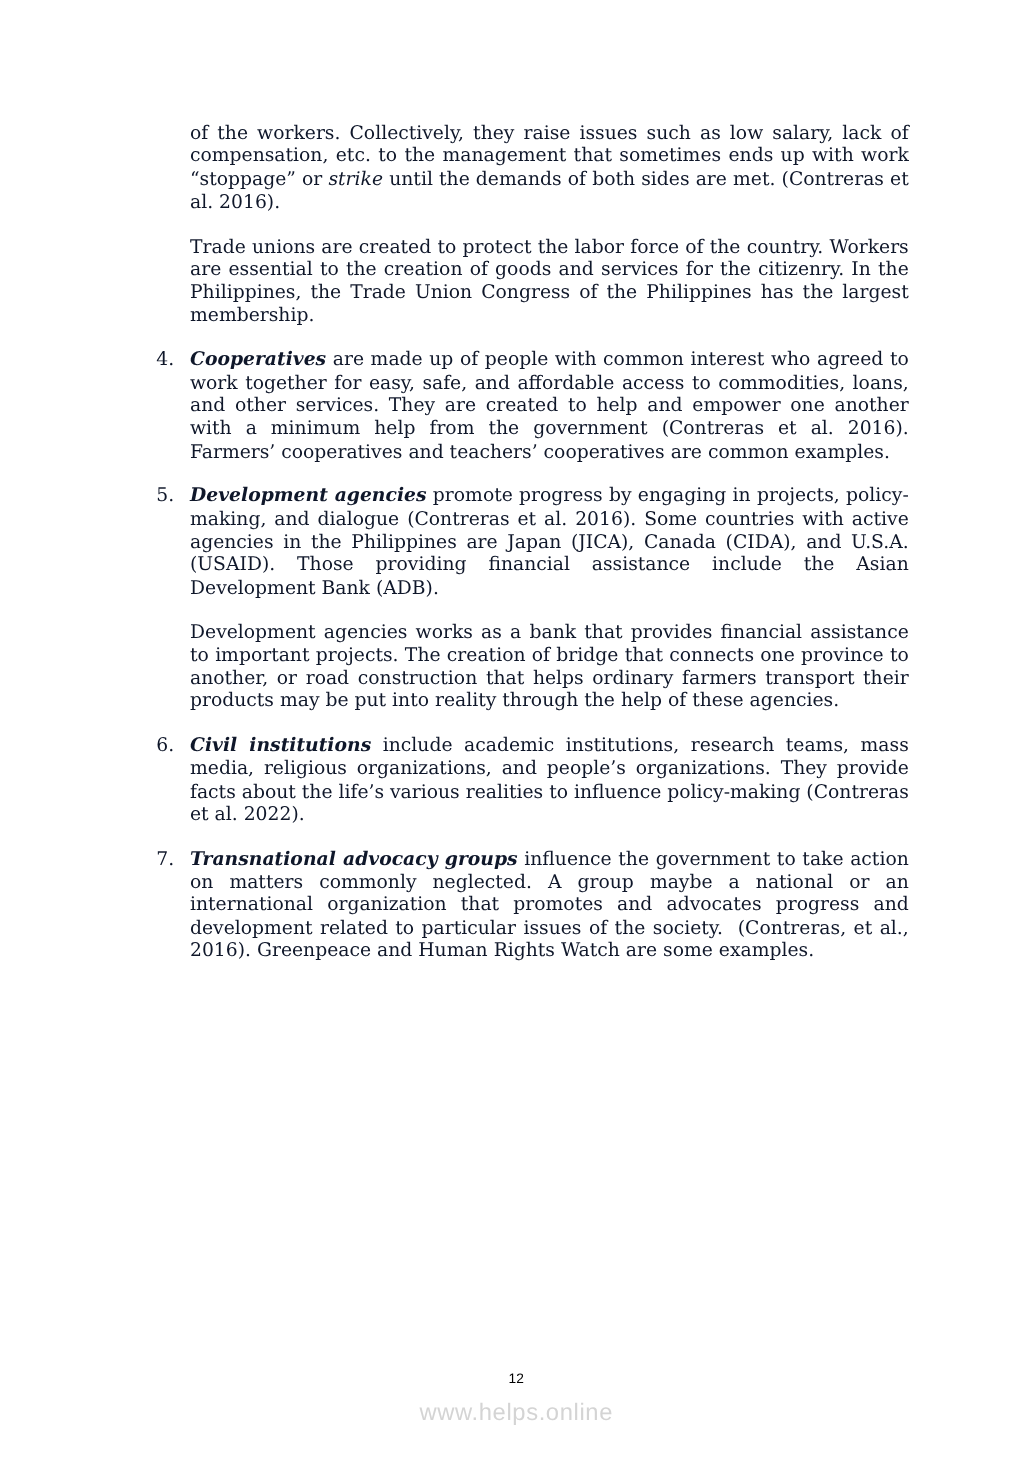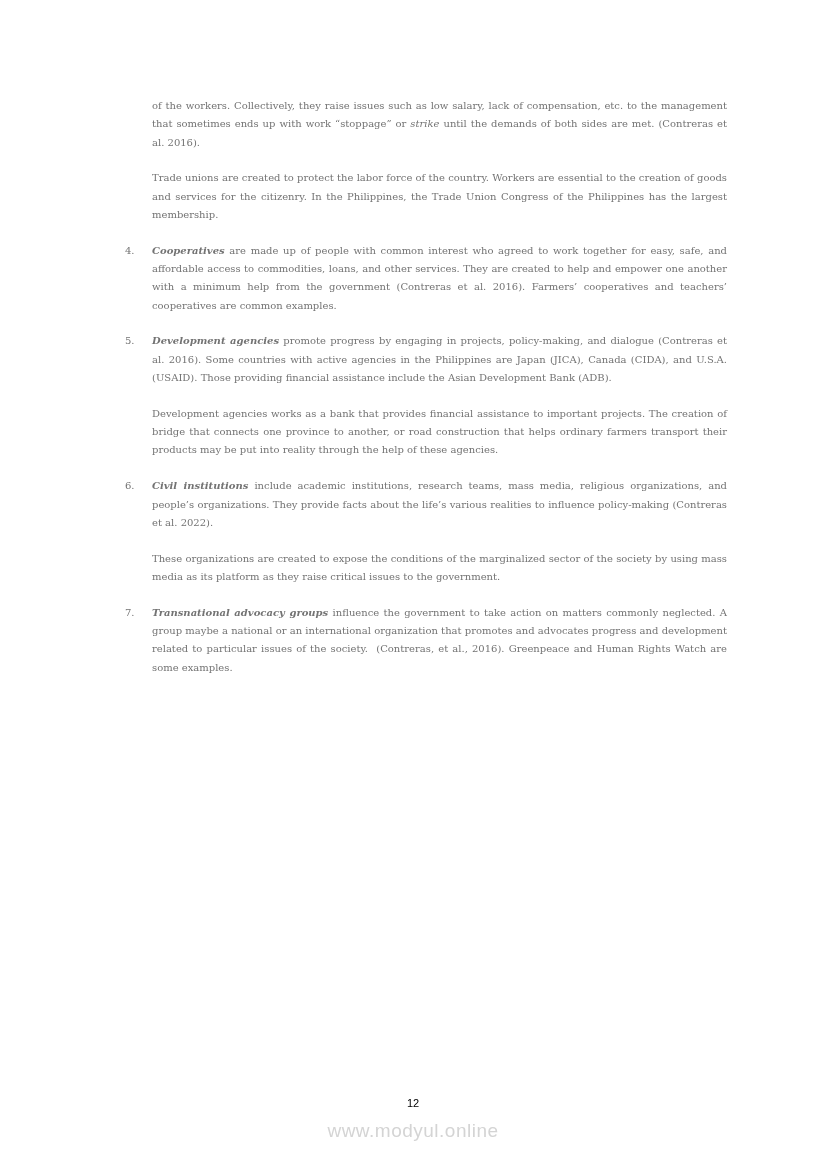--- a/index.html
+++ b/index.html
@@ -14,23 +14,23 @@
     overflow: hidden;
     font-family: "DejaVu Serif", serif;
   }
   .doc {
     position: absolute;
     left: 125px;
     top: 97px;
     width: 602px;
   }
   .block {
-    font-size: 10px;
+    font-size: 15px;
     line-height: 18.3px;
-    color: #737373;
+    color: #0f172a;
     text-align: justify;
     margin: 0 0 17.5px 0;
   }
   .paragraph {
     margin-left: 27px;
   }
   .list-item {
     position: relative;
     padding-left: 27px;
   }
@@ -67,19 +67,18 @@
 </head>
 <body>
 
 <div class="doc">
     <div class="block paragraph"><span class="seg-regular">of the workers. Collectively, they raise issues such as low salary, lack of compensation, etc. to the management that sometimes ends up with work “stoppage” or </span><span class="seg-italic">strike</span><span class="seg-regular"> until the demands of both sides are met. (Contreras et al. 2016).</span></div>
     <div class="block paragraph"><span class="seg-regular">Trade unions are created to protect the labor force of the country. Workers are essential to the creation of goods and services for the citizenry. In the Philippines, the Trade Union Congress of the Philippines has the largest membership.</span></div>
     <div class="block list-item"><span class="marker">4.</span><span class="seg-bold-italic">Cooperatives</span><span class="seg-regular"> are made up of people with common interest who agreed to work together for easy, safe, and affordable access to commodities, loans, and other services. They are created to help and empower one another with a minimum help from the government (Contreras et al. 2016). Farmers’ cooperatives and teachers’ cooperatives are common examples.</span></div>
     <div class="block list-item"><span class="marker">5.</span><span class="seg-bold-italic">Development agencies</span><span class="seg-regular"> promote progress by engaging in projects, policy-making, and dialogue (Contreras et al. 2016). Some countries with active agencies in the Philippines are Japan (JICA), Canada (CIDA), and U.S.A. (USAID). Those providing financial assistance include the Asian Development Bank (ADB).</span></div>
     <div class="block paragraph"><span class="seg-regular">Development agencies works as a bank that provides financial assistance to important projects. The creation of bridge that connects one province to another, or road construction that helps ordinary farmers transport their products may be put into reality through the help of these agencies.</span></div>
     <div class="block list-item"><span class="marker">6.</span><span class="seg-bold-italic">Civil institutions</span><span class="seg-regular"> include academic institutions, research teams, mass media, religious organizations, and people’s organizations. They provide facts about the life’s various realities to influence policy-making (Contreras et al. 2022).</span></div>
-    <div class="block paragraph"><span class="seg-regular">These organizations are created to expose the conditions of the marginalized sector of the society by using mass media as its platform as they raise critical issues to the government.</span></div>
     <div class="block list-item"><span class="marker">7.</span><span class="seg-bold-italic">Transnational advocacy groups</span><span class="seg-regular"> influence the government to take action on matters commonly neglected. A group maybe a national or an international organization that promotes and advocates progress and development related to particular issues of the society. &nbsp;(Contreras, et al., 2016). Greenpeace and Human Rights Watch are some examples.</span></div>
   </div>
 
 <div class="footer-page">12</div>
 
-<div class="footer-watermark">www.modyul.online</div>
+<div class="footer-watermark">www.helps.online</div>
 
 </body></html>

